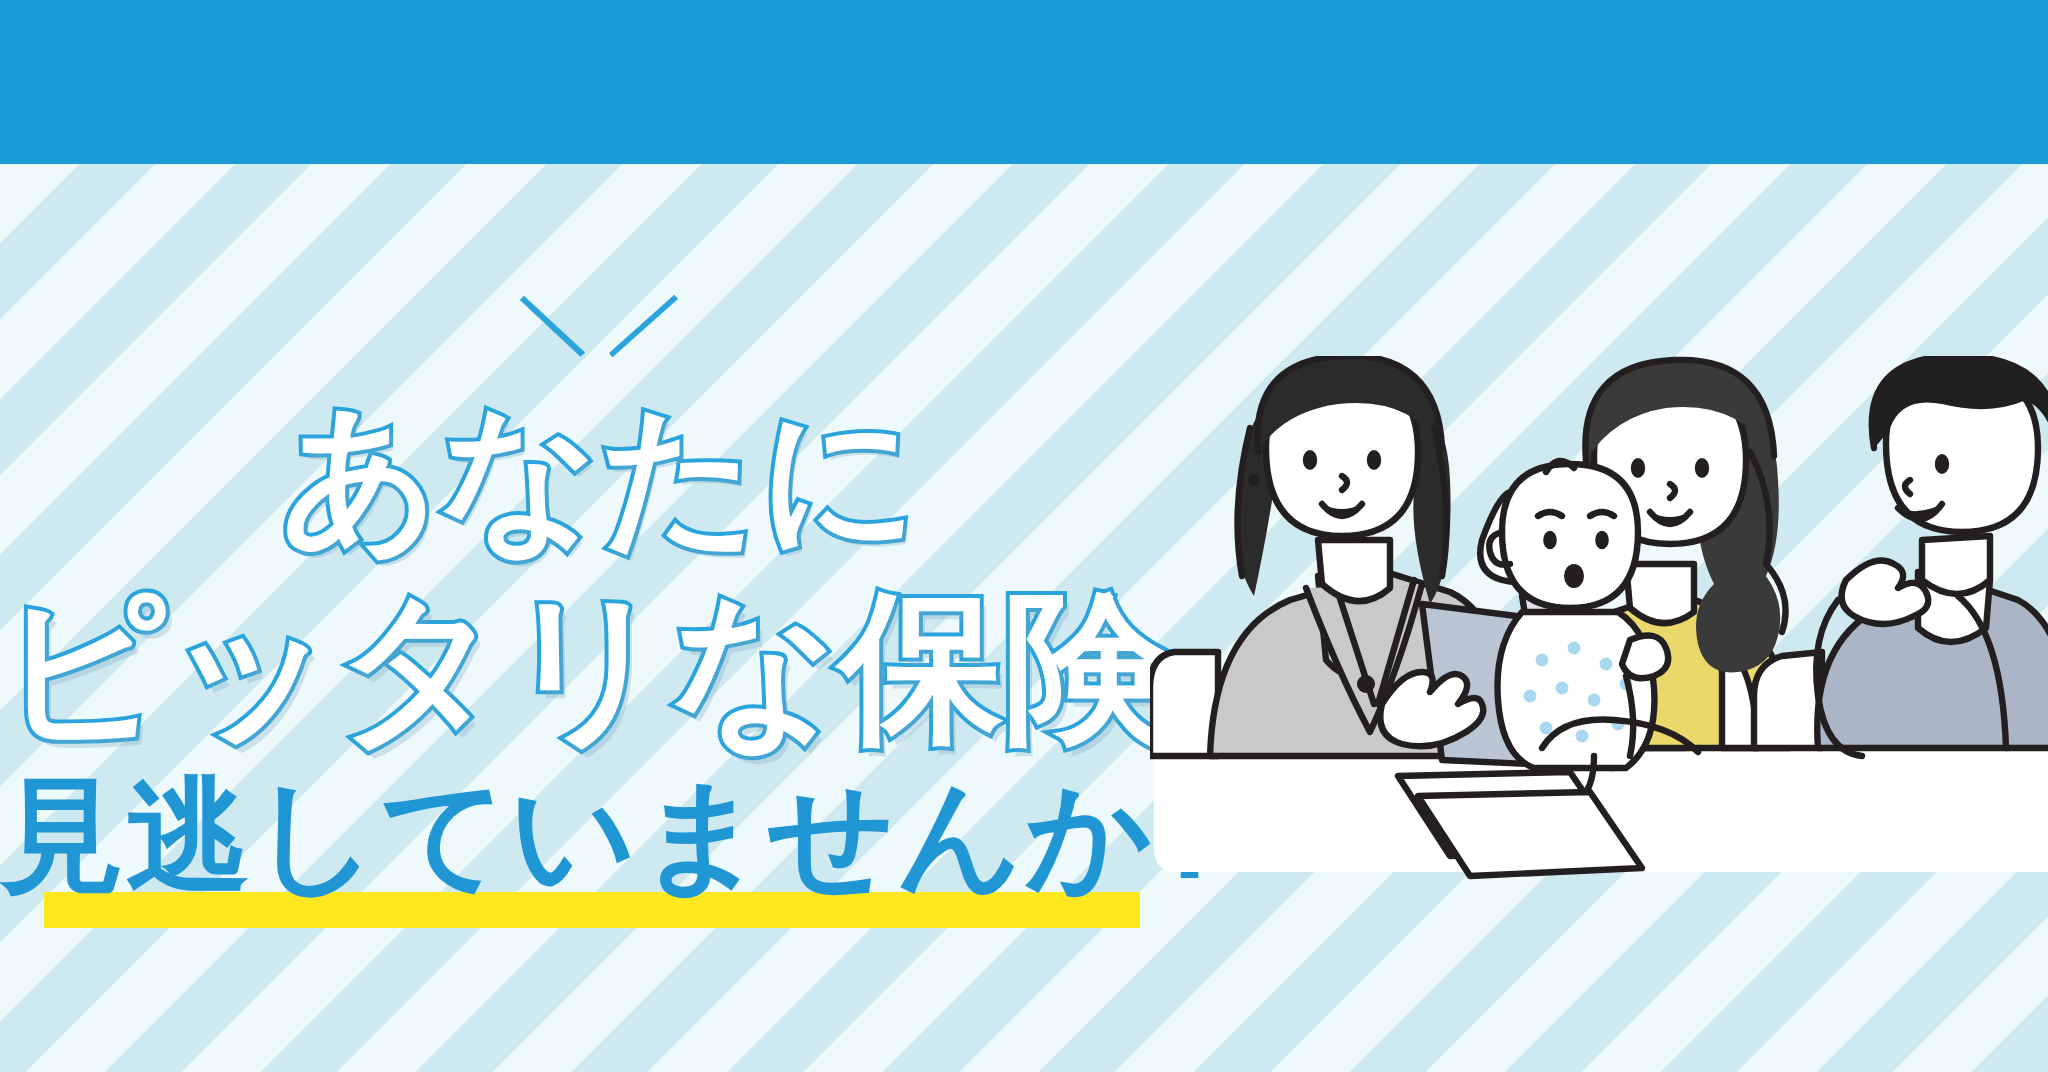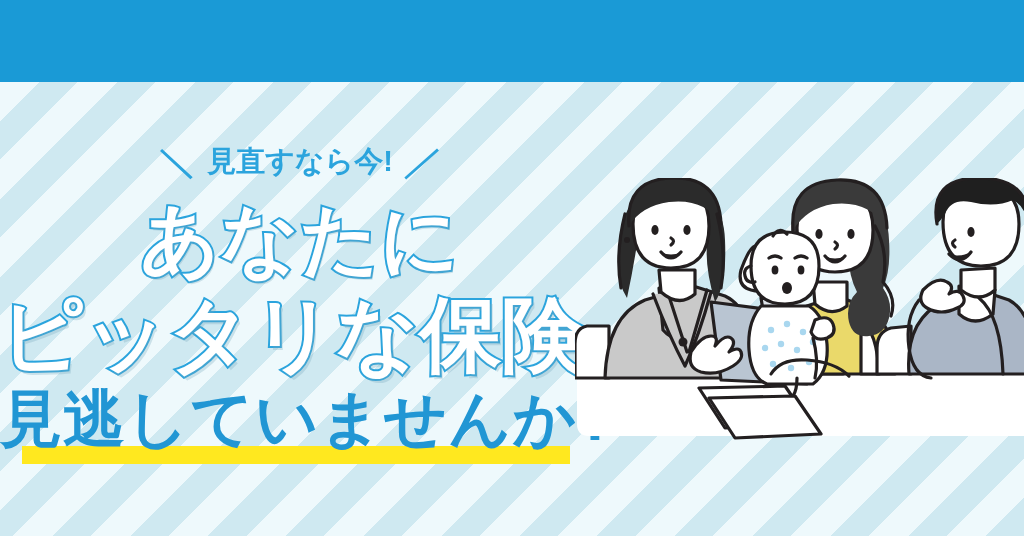--- a/index.html
+++ b/index.html
@@ -107,20 +107,21 @@
     width: 600px;
     text-align: center;
     font-size: 78px;
     font-weight: bold;
     line-height: 1;
     white-space: nowrap;
     color: #ffffff;
     -webkit-text-stroke: 4px #2ba4dd;
     paint-order: stroke fill;
     text-shadow: 2px 3px 0 rgba(120,170,190,0.30);
+    font-family: Liberation Serif, serif;
   }
 
   
   .line2 {
     position: absolute;
     left: 0;
     top: 212px;
     width: 600px;
     text-align: center;
     font-size: 82px;
@@ -180,21 +181,20 @@
 
   <div class="stripes"></div>
 
   <div class="header-bar"></div>
   <div class="header-title">あなたのライフプランに最適な保険を。</div>
 
   <div class="copy">
 
     <div class="eyebrow">
       <span class="slash left">＼</span>
-      <span>見直すなら今!</span>
       <span class="slash right">／</span>
     </div>
 
     <div class="line1">あなたに</div>
 
     <div class="line2">ピッタリな保険、</div>
 
     <div class="line3-wrap">
       <div class="marker"></div>
       <span class="line3">見逃していませんか?</span>

